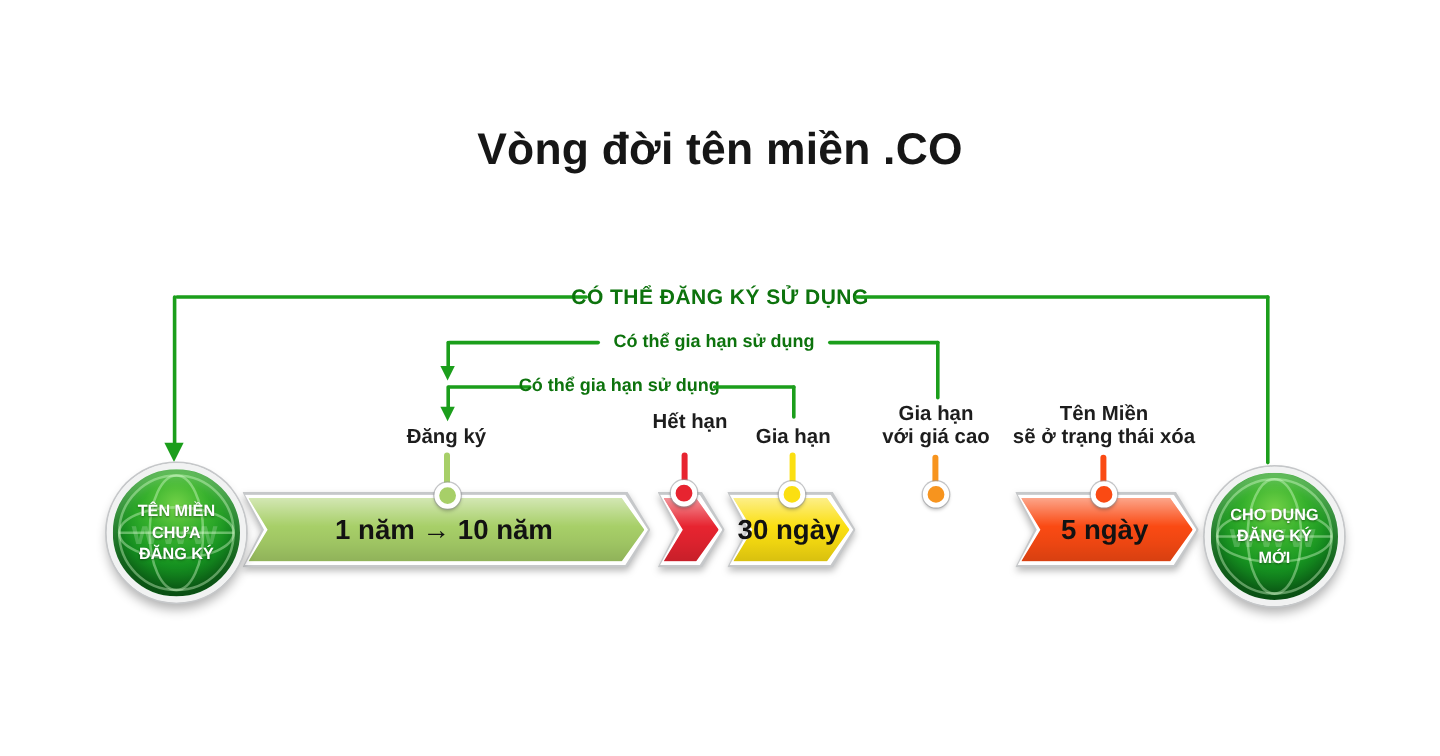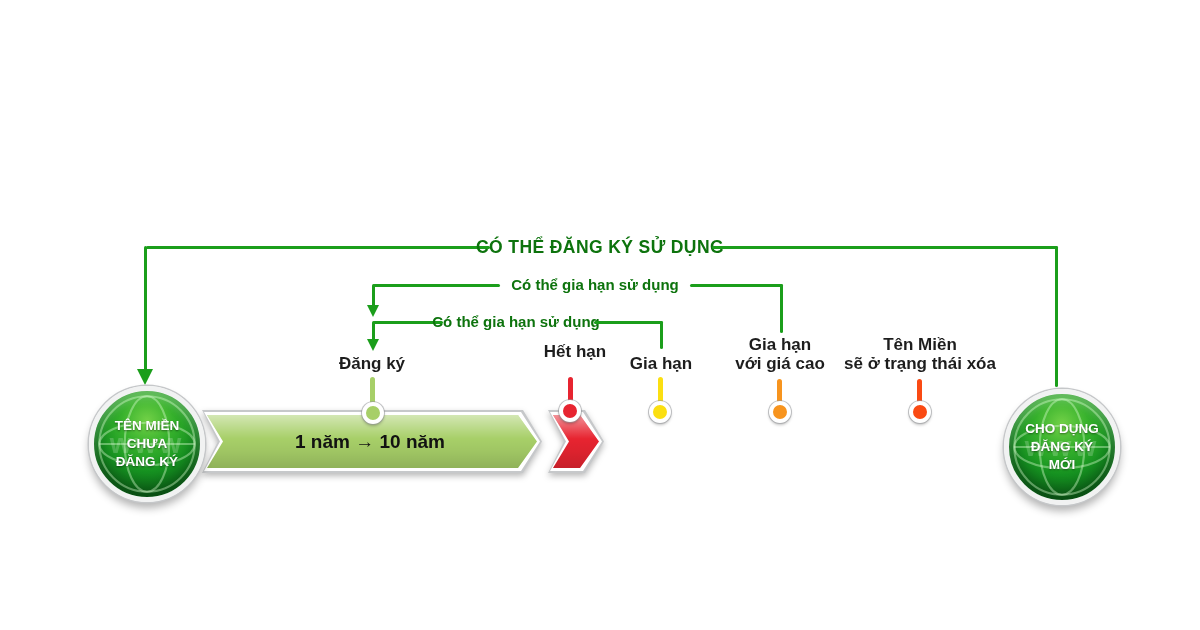--- a/index.html
+++ b/index.html
@@ -62,21 +62,21 @@
     inset:5px;
     background:
       linear-gradient(180deg, rgba(255,255,255,.50) 0%, rgba(255,255,255,.16) 30%,
                       rgba(255,255,255,0) 45%, rgba(0,0,0,.05) 70%, rgba(0,0,0,.14) 100%),
       var(--c,#ccc);
   }
   .stage-label{
     position:absolute;inset:0;z-index:2;
     display:flex;align-items:center;justify-content:center;
     padding-left:14px;padding-right:18px;
-    font-weight:700;font-size:19px;color:#121212;white-space:nowrap;
+    font-weight:700;font-size:23px;color:#121212;white-space:nowrap;
   }
 
   
   .orb{
     position:absolute;width:116px;height:116px;box-sizing:border-box;border-radius:50%;
     border:5px solid #f1f2f2;
     background:radial-gradient(circle at 50% 28%,
        #72d147 0%, #36b12c 28%, #169321 55%, #0d711b 82%, #086018 100%);
     box-shadow:0 0 0 1.5px #c5c7c9, 0 6px 9px rgba(0,0,0,.30),
                inset 0 -10px 18px rgba(0,0,0,.38), inset 0 7px 10px rgba(255,255,255,.28);
@@ -92,20 +92,21 @@
     position:absolute;inset:0;display:flex;align-items:center;justify-content:center;
     text-align:center;font-weight:700;font-size:13.5px;line-height:1.32;color:#ffffff;
     white-space:pre-line;text-shadow:0 1px 2px rgba(0,0,0,.45);
   }
 </style>
 </head>
 <body>
 
 <div class="diagram">
 
+  <div class="title">Vòng đời tên miền .CO</div>
 
   <div class="hline" style="left: 146px; top: 246px; width: 344px; --c: #1b9e1b;"></div>
   <div class="btext big" style="left: 600px; top: 237px; --c: #0d730d;">CÓ THỂ ĐĂNG KÝ SỬ DỤNG</div>
   <div class="hline" style="left: 712px; top: 246px; width: 346px; --c: #1b9e1b;"></div>
   <div class="vline" style="left: 144px; top: 246px; height: 124px; --c: #1b9e1b;"></div>
   <div class="ah" style="left: 137px; top: 369px; --c: #1b9e1b;"></div>
   <div class="vline" style="left: 1055px; top: 246px; height: 141px; --c: #1b9e1b;"></div>
 
   <div class="vline" style="left: 372px; top: 284px; height: 22px; --c: #1b9e1b;"></div>
   <div class="ah small" style="left: 367px; top: 305px; --c: #1b9e1b;"></div>
@@ -148,22 +149,34 @@
     <div class="stage-label">1 năm → 10 năm</div>
   </div>
 
   <div class="stage" style="left: 548px; width: 56px; --c: #e72430;">
     <div class="layer outline"></div>
     <div class="layer border"></div>
     <div class="layer fill"></div>
     <div class="stage-label"></div>
   </div>
 
-
-
+  <div class="stage" style="left: 606px; width: 107px; --c: #fbdf11;">
+    <div class="layer outline"></div>
+    <div class="layer border"></div>
+    <div class="layer fill"></div>
+    <div class="stage-label">30 ngày</div>
+  </div>
+
+
+  <div class="stage" style="left: 846px; width: 153px; --c: #fa4a13;">
+    <div class="layer outline"></div>
+    <div class="layer border"></div>
+    <div class="layer fill"></div>
+    <div class="stage-label">5 ngày</div>
+  </div>
 
   <div class="orb" style="left:89px;top:386px;">
     <svg viewBox="0 0 100 100">
       <g fill="none" stroke="rgba(220,255,210,0.40)" stroke-width="2">
         <circle cx="50" cy="50" r="45"></circle>
         <ellipse cx="50" cy="50" rx="21" ry="45"></ellipse>
         <ellipse cx="50" cy="50" rx="45" ry="20"></ellipse>
         <line x1="5" y1="50" x2="95" y2="50"></line>
       </g>
     </svg>

